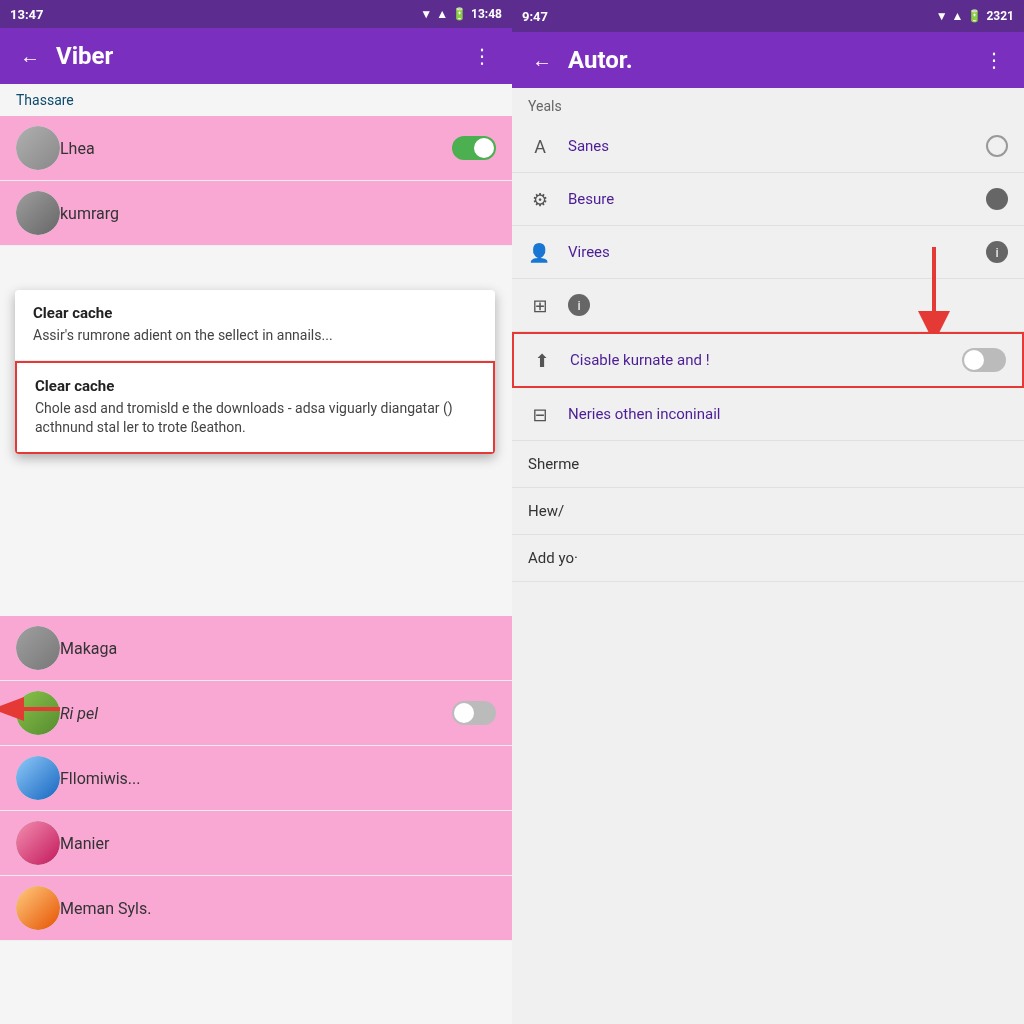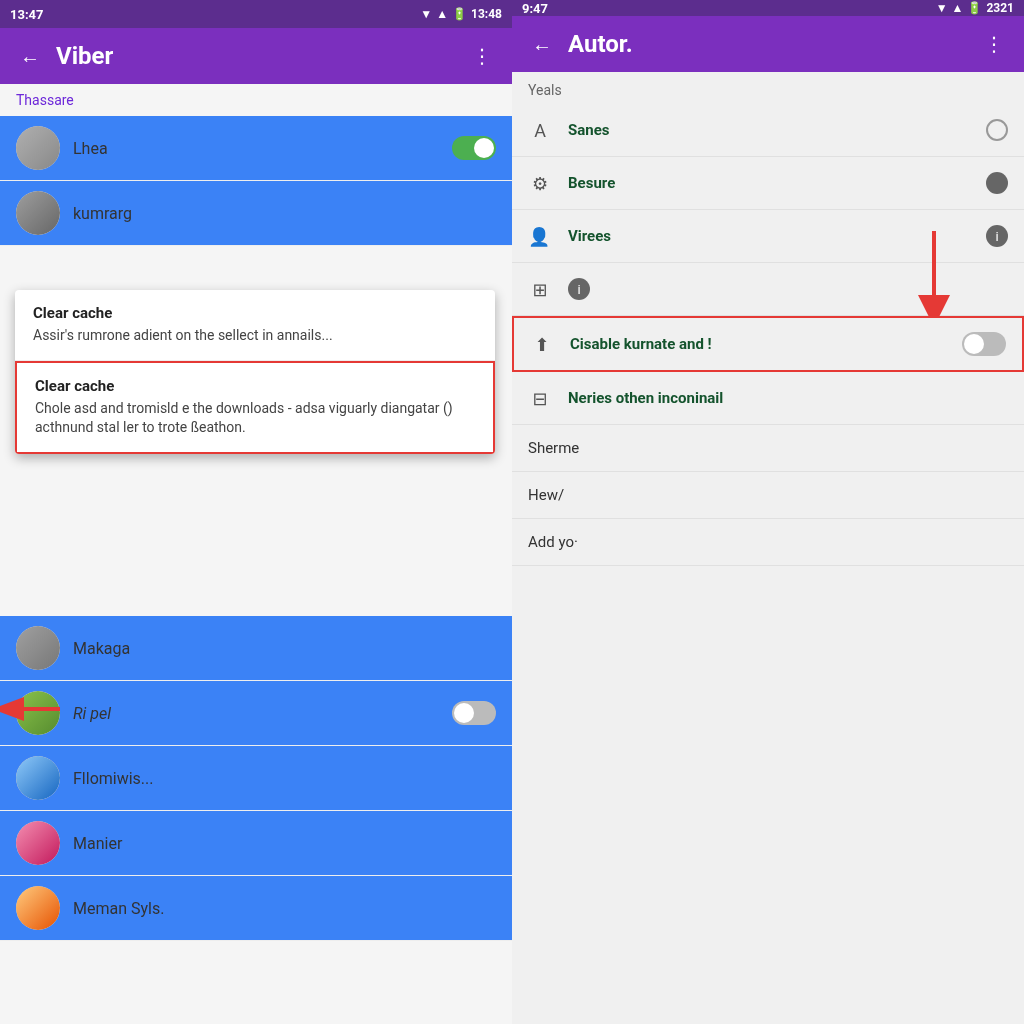--- a/index.html
+++ b/index.html
@@ -47,31 +47,31 @@
 
     .app-bar-title {
       font-size: 24px;
       font-weight: bold;
       flex: 1;
     }
 
     .section-header {
       padding: 8px 16px;
       font-size: 14px;
-      color: #6d28d9;
+      color: #0c4a6e;
       background: #f5f5f5;
     }
 
     .list-item {
       display: flex;
       align-items: center;
       padding: 10px 16px;
-      background: #3b82f6;
+      background: #f9a8d4;
       border-bottom: 1px solid #eee;
-      gap: 13px;
+      gap: 0;
       min-height: 60px;
     }
 
     .avatar {
       width: 44px;
       height: 44px;
       border-radius: 50%;
       background: #ccc;
       flex-shrink: 0;
       overflow: hidden;
@@ -169,21 +169,21 @@
       width: 512px;
       height: 1024px;
       background: #f0f0f0;
       display: flex;
       flex-direction: column;
     }
 
     .right-status-bar {
       background: #5c2d8e;
       color: white;
-      height: 16px;
+      height: 32px;
       display: flex;
       align-items: center;
       justify-content: space-between;
       padding: 0 10px;
       font-size: 13px;
       font-weight: bold;
     }
 
     .right-app-bar {
       background: #7b2fbe;
@@ -230,22 +230,21 @@
       align-items: center;
       justify-content: center;
       color: #555;
       font-size: 18px;
       flex-shrink: 0;
     }
 
     .settings-item-text {
       flex: 1;
       font-size: 15px;
-      color: #14532d;
-      font-weight: bold;
+      color: #4c1d95;
     }
 
     .settings-radio-empty {
       width: 22px;
       height: 22px;
       border-radius: 50%;
       border: 2px solid #999;
       flex-shrink: 0;
     }
 

